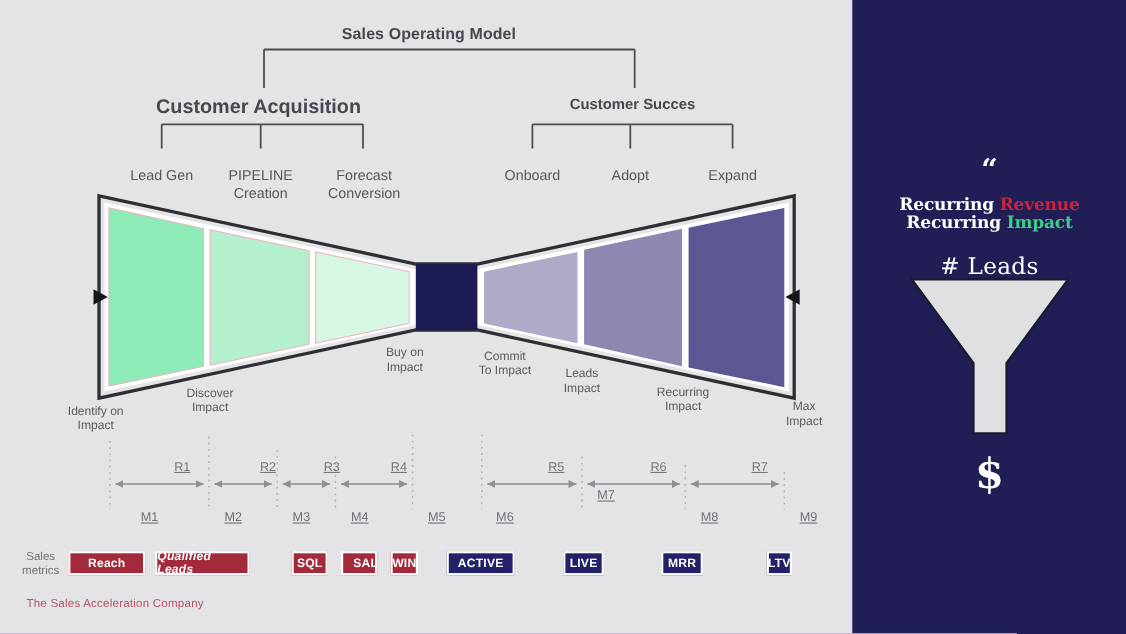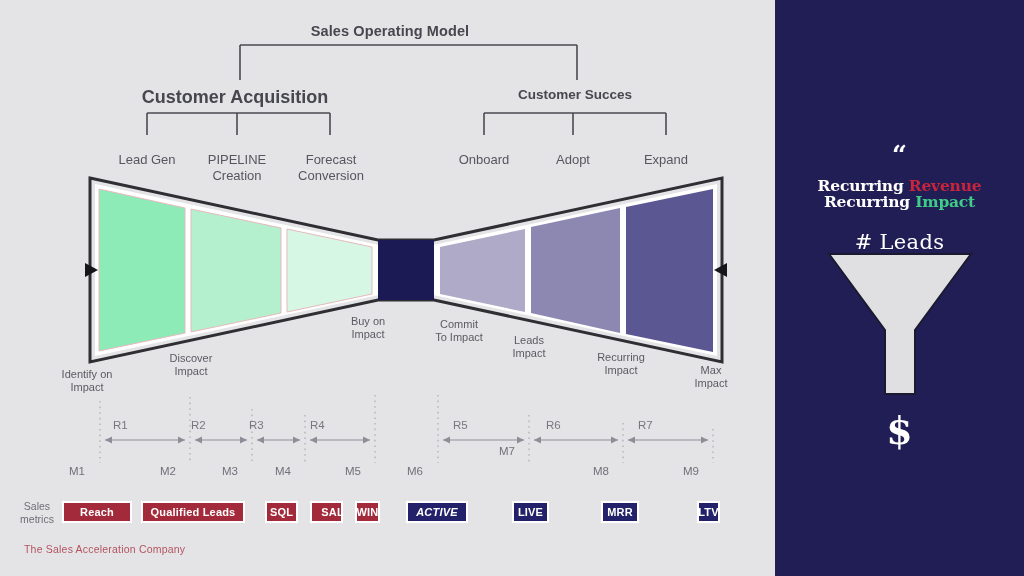--- a/index.html
+++ b/index.html
@@ -81,24 +81,25 @@
   }
 
   
   #timeline-svg {
     position: absolute;
     left: 0; top: 395px;
     width: 775px; height: 90px;
   }
   .tl-ratio, .tl-milestone {
     position: absolute;
-    text-align: left;
+    text-align: right;
     color: #77777f;
     font-size: 11.5px;
     width: 60px;
+    text-decoration: underline;
   }
   .tl-milestone { color: #70707a; }
 
   
   #metrics-label {
     position: absolute;
     left: 14px; top: 500px;
     width: 46px;
     text-align: center;
     font-size: 10.5px;
@@ -246,21 +247,21 @@
     <div class="stage-caption" style="left:146px; top:352px;">Discover
 Impact</div>
     <div class="stage-caption" style="left:323px; top:315px;">Buy on
 Impact</div>
     <div class="stage-caption" style="left:414px; top:318px;">Commit
 To Impact</div>
     <div class="stage-caption" style="left:484px; top:334px;">Leads
 Impact</div>
     <div class="stage-caption" style="left:576px; top:351px;">Recurring
 Impact</div>
-    <div class="stage-caption" style="left:666px; top:364px;">Max
+    <div class="stage-caption" style="left:686px; top:364px;">Max
 Impact</div>
 
     <svg id="timeline-svg" viewBox="0 0 775 90">
       <g stroke="#aeaeb6" stroke-width="1.3" stroke-dasharray="1.6 4" fill="none">
         <line x1="100" y1="6" x2="100" y2="68"></line>
         <line x1="190" y1="2" x2="190" y2="68"></line>
         <line x1="252" y1="14" x2="252" y2="68"></line>
         <line x1="305" y1="20" x2="305" y2="68"></line>
         <line x1="375" y1="0" x2="375" y2="68"></line>
         <line x1="438" y1="0" x2="438" y2="68"></line>
@@ -288,39 +289,39 @@
     </svg>
 
     <div class="tl-ratio" style="left:113px; top:419px;">R1</div>
     <div class="tl-ratio" style="left:191px; top:419px;">R2</div>
     <div class="tl-ratio" style="left:249px; top:419px;">R3</div>
     <div class="tl-ratio" style="left:310px; top:419px;">R4</div>
     <div class="tl-ratio" style="left:453px; top:419px;">R5</div>
     <div class="tl-ratio" style="left:546px; top:419px;">R6</div>
     <div class="tl-ratio" style="left:638px; top:419px;">R7</div>
 
-    <div class="tl-milestone" style="left:69px;  top:465px;">M1</div>
+    <div class="tl-milestone" style="left:84px;  top:465px;">M1</div>
     <div class="tl-milestone" style="left:160px; top:465px;">M2</div>
     <div class="tl-milestone" style="left:222px; top:465px;">M3</div>
     <div class="tl-milestone" style="left:275px; top:465px;">M4</div>
     <div class="tl-milestone" style="left:345px; top:465px;">M5</div>
     <div class="tl-milestone" style="left:407px; top:465px;">M6</div>
     <div class="tl-milestone" style="left:499px; top:445px;">M7</div>
     <div class="tl-milestone" style="left:593px; top:465px;">M8</div>
     <div class="tl-milestone" style="left:683px; top:465px;">M9</div>
 
     <div id="metrics-label">Sales
 metrics</div>
 
     <div class="badge red" style="left:62px;  width:70px;">Reach</div>
-    <div class="badge red" style="left:141px; width:104px;">Qualified Leads</div>
+    <div class="badge red" style="left:141px; width:86px;font-style:italic;">Qualified Leads</div>
     <div class="badge red" style="left:265px; width:33px;">SQL</div>
     <div class="badge red" style="left:310px; width:33px;padding-left:12px;">SAL</div>
     <div class="badge red" style="left:355px; width:25px;">WIN</div>
-    <div class="badge navy" style="left:406px; width:62px;font-style:italic;">ACTIVE</div>
+    <div class="badge navy" style="left:406px; width:62px;">ACTIVE</div>
     <div class="badge navy" style="left:512px; width:37px;">LIVE</div>
     <div class="badge navy" style="left:601px; width:38px;">MRR</div>
     <div class="badge navy" style="left:697px; width:23px;">LTV</div>
 
     <div id="tagline">The Sales Acceleration Company</div>
   </div>
 
   <div id="sidebar">
     <div id="quote-mark">“</div>
 

